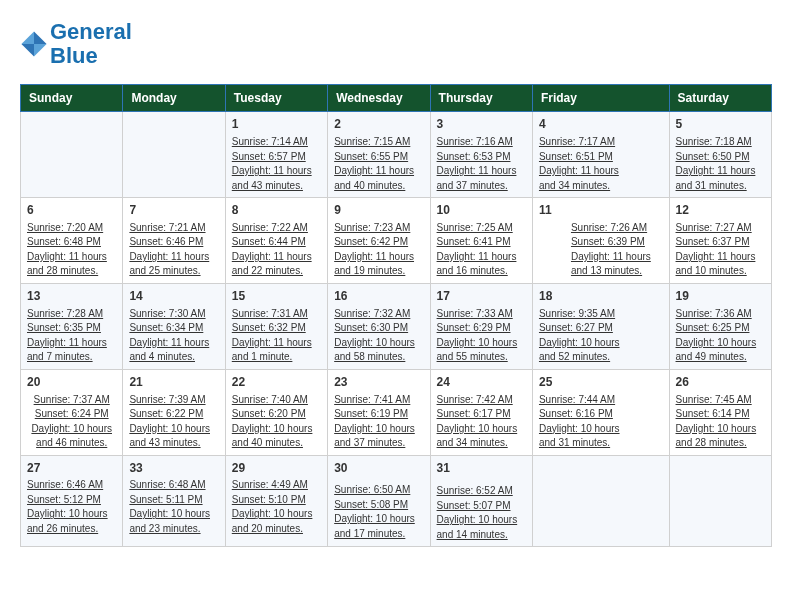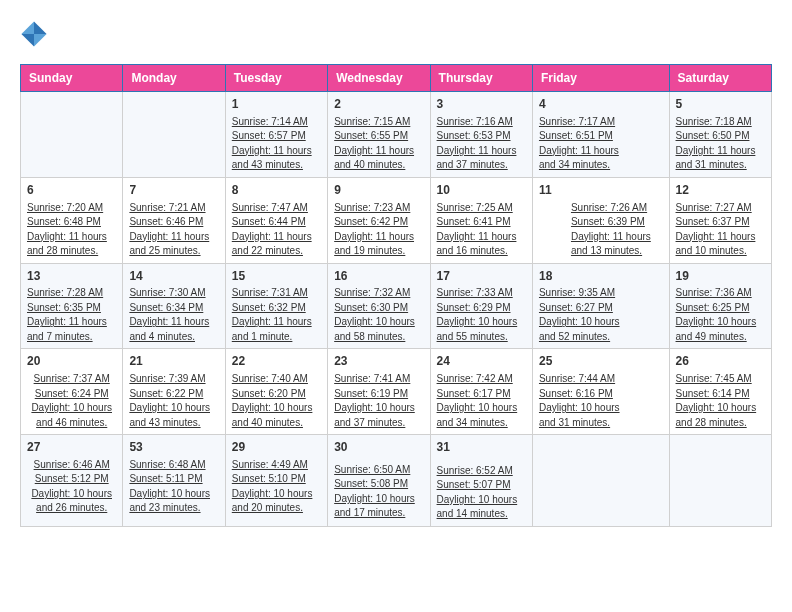--- a/index.html
+++ b/index.html
@@ -47,21 +47,21 @@
       font-size: 16px;
       color: #555;
       margin-top: 2px;
     }
     table {
       width: 100%;
       border-collapse: collapse;
       font-size: 11px;
     }
     thead tr {
-      background-color: #ec4899;
+      background-color: #14532d;
       color: #fff;
     }
     thead th {
       padding: 6px 8px;
       text-align: left;
       font-size: 12px;
       font-weight: bold;
       border: 1px solid #2e74b5;
     }
     tbody tr {
@@ -98,20 +98,26 @@
 <body>
 
 <div class="header">
   <div class="logo">
     <svg class="logo-icon" viewBox="0 0 40 40" xmlns="http://www.w3.org/2000/svg">
       <polygon points="20,2 38,20 20,20" fill="#2e74b5"></polygon>
       <polygon points="20,2 2,20 20,20" fill="#5ba3d9"></polygon>
       <polygon points="20,20 38,20 20,38" fill="#5ba3d9"></polygon>
       <polygon points="20,20 2,20 20,38" fill="#2e74b5"></polygon>
     </svg>
+    <div>
+      <div class="logo-text">
+        <span>General</span><br>
+        <span style="color:#1a6faf;">Blue</span>
+      </div>
+    </div>
   </div>
   <div class="title-block">
     <div class="month-title"></div>
     <div class="location-title"></div>
   </div>
 </div>
 
 <table>
   <thead>
     <tr>
@@ -174,21 +180,21 @@
         </td>
         <td>
           <span class="day-number">7</span>
           <div class="day-info" style="white-space: pre-line;">Sunrise: 7:21 AM
 Sunset: 6:46 PM
 Daylight: 11 hours
 and 25 minutes.</div>
         </td>
         <td>
           <span class="day-number">8</span>
-          <div class="day-info" style="white-space: pre-line;">Sunrise: 7:47 AM
+          <div class="day-info" style="white-space: pre-line;">Sunrise: 7:22 AM
 Sunset: 6:44 PM
 Daylight: 11 hours
 and 22 minutes.</div>
         </td>
         <td>
           <span class="day-number">9</span>
           <div class="day-info" style="white-space: pre-line;">Sunrise: 7:23 AM
 Sunset: 6:42 PM
 Daylight: 11 hours
 and 19 minutes.</div>
@@ -313,27 +319,27 @@
           <span class="day-number">26</span>
           <div class="day-info" style="white-space: pre-line;">Sunrise: 7:45 AM
 Sunset: 6:14 PM
 Daylight: 10 hours
 and 28 minutes.</div>
         </td>
       </tr>
       <tr>
         <td>
           <span class="day-number">27</span>
-          <div class="day-info" style="white-space: pre-line; text-align: center;">Sunrise: 6:46 AM
+          <div class="day-info" style="white-space: pre-line;">Sunrise: 6:46 AM
 Sunset: 5:12 PM
 Daylight: 10 hours
 and 26 minutes.</div>
         </td>
         <td>
-          <span class="day-number">53</span>
+          <span class="day-number">33</span>
           <div class="day-info" style="white-space: pre-line;">Sunrise: 6:48 AM
 Sunset: 5:11 PM
 Daylight: 10 hours
 and 23 minutes.</div>
         </td>
         <td>
           <span class="day-number">29</span>
           <div class="day-info" style="white-space: pre-line;">Sunrise: 4:49 AM
 Sunset: 5:10 PM
 Daylight: 10 hours

